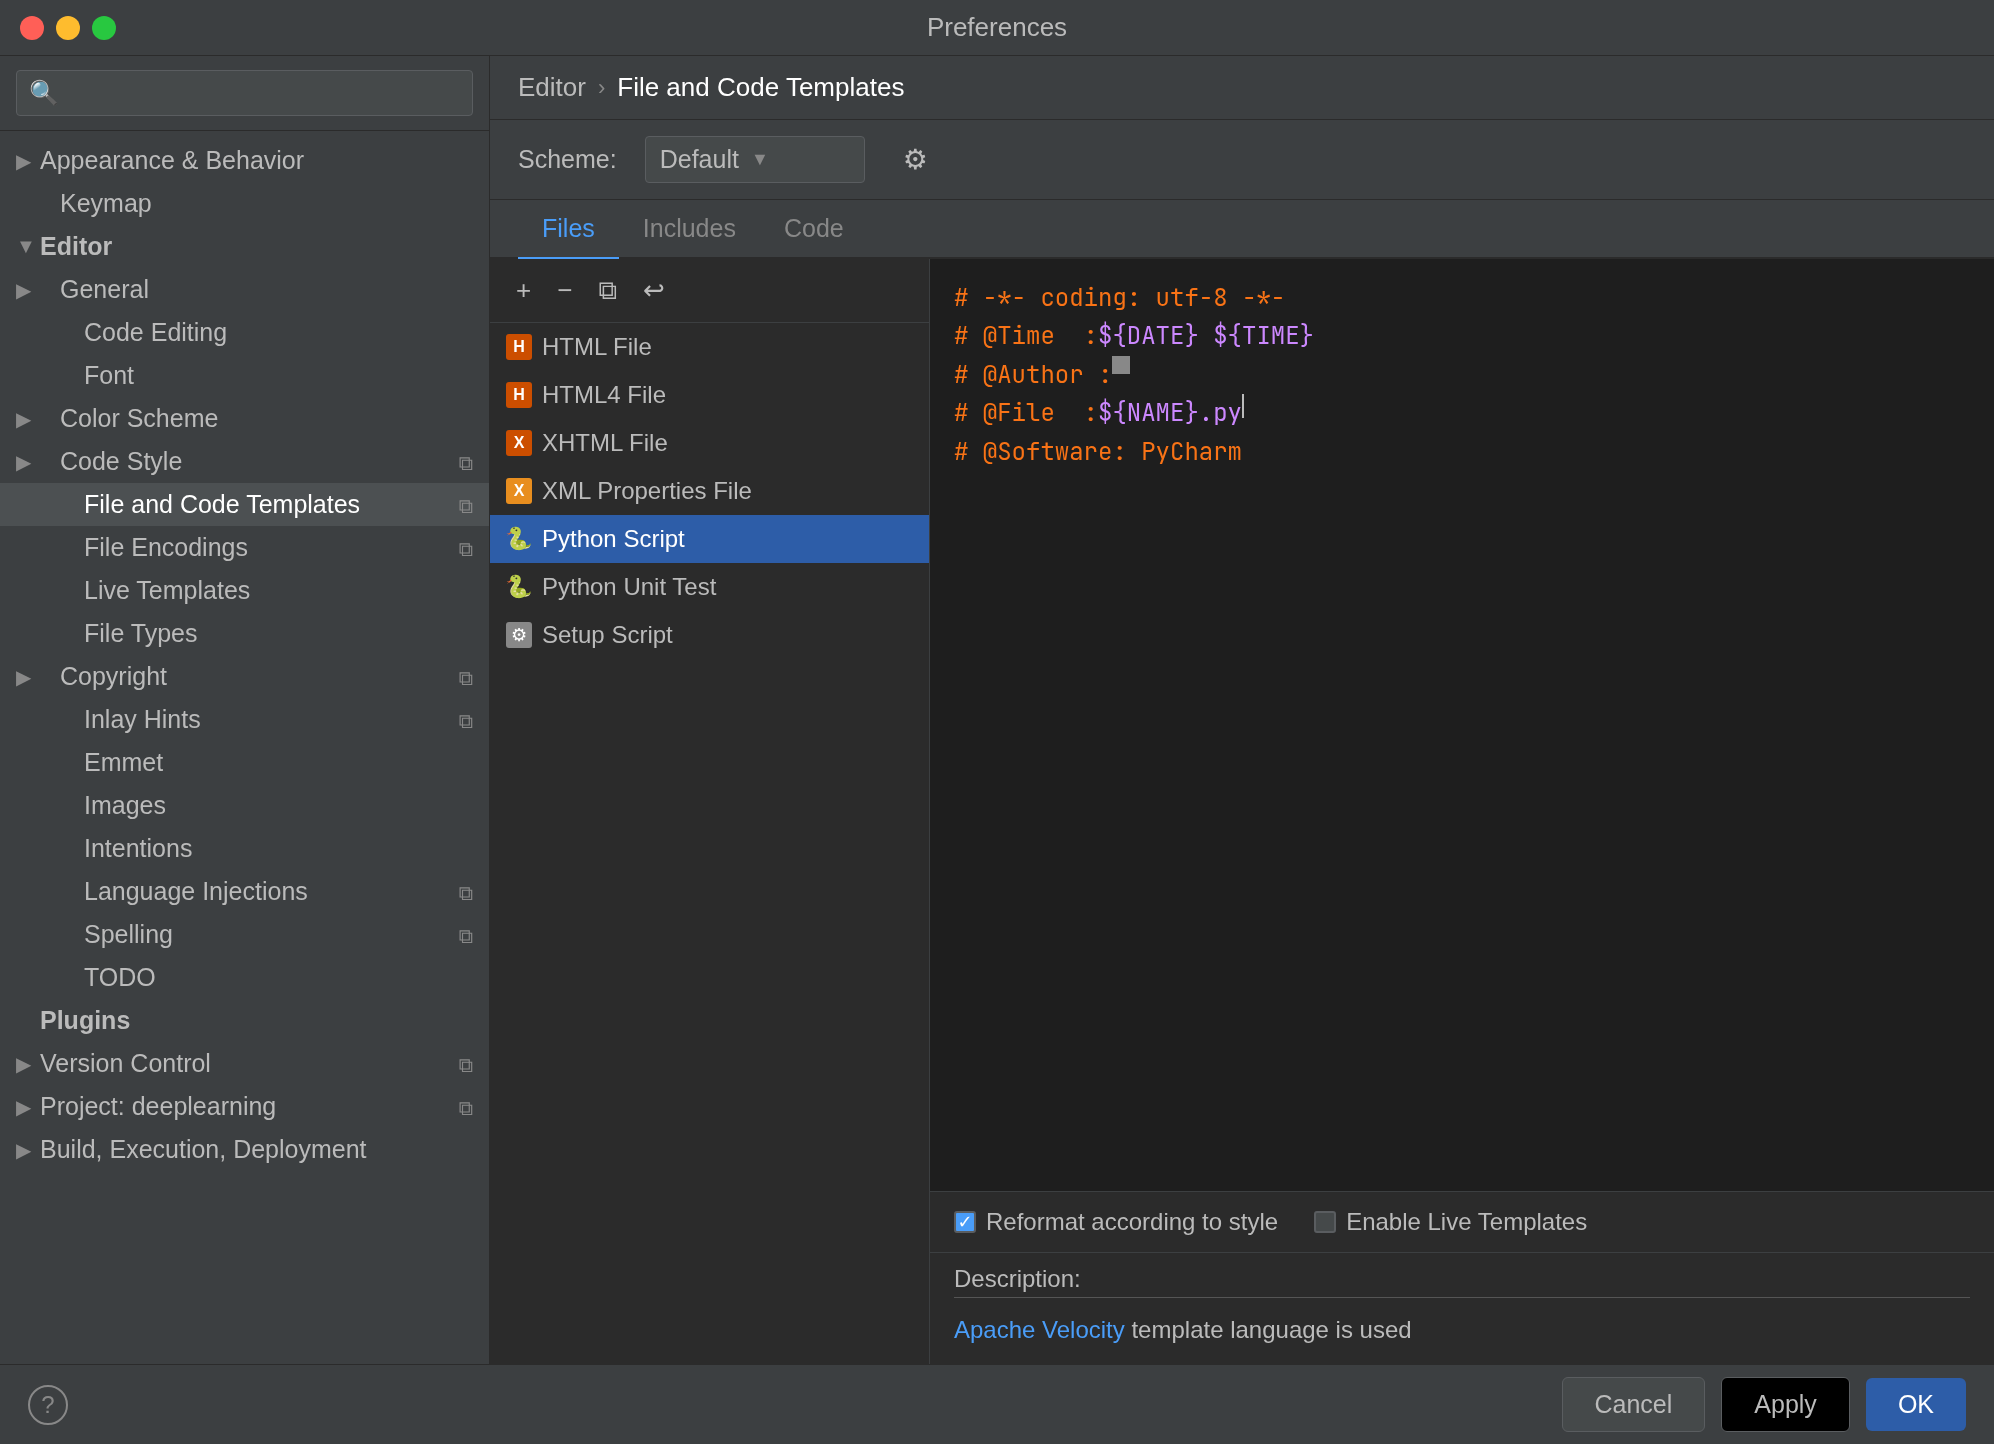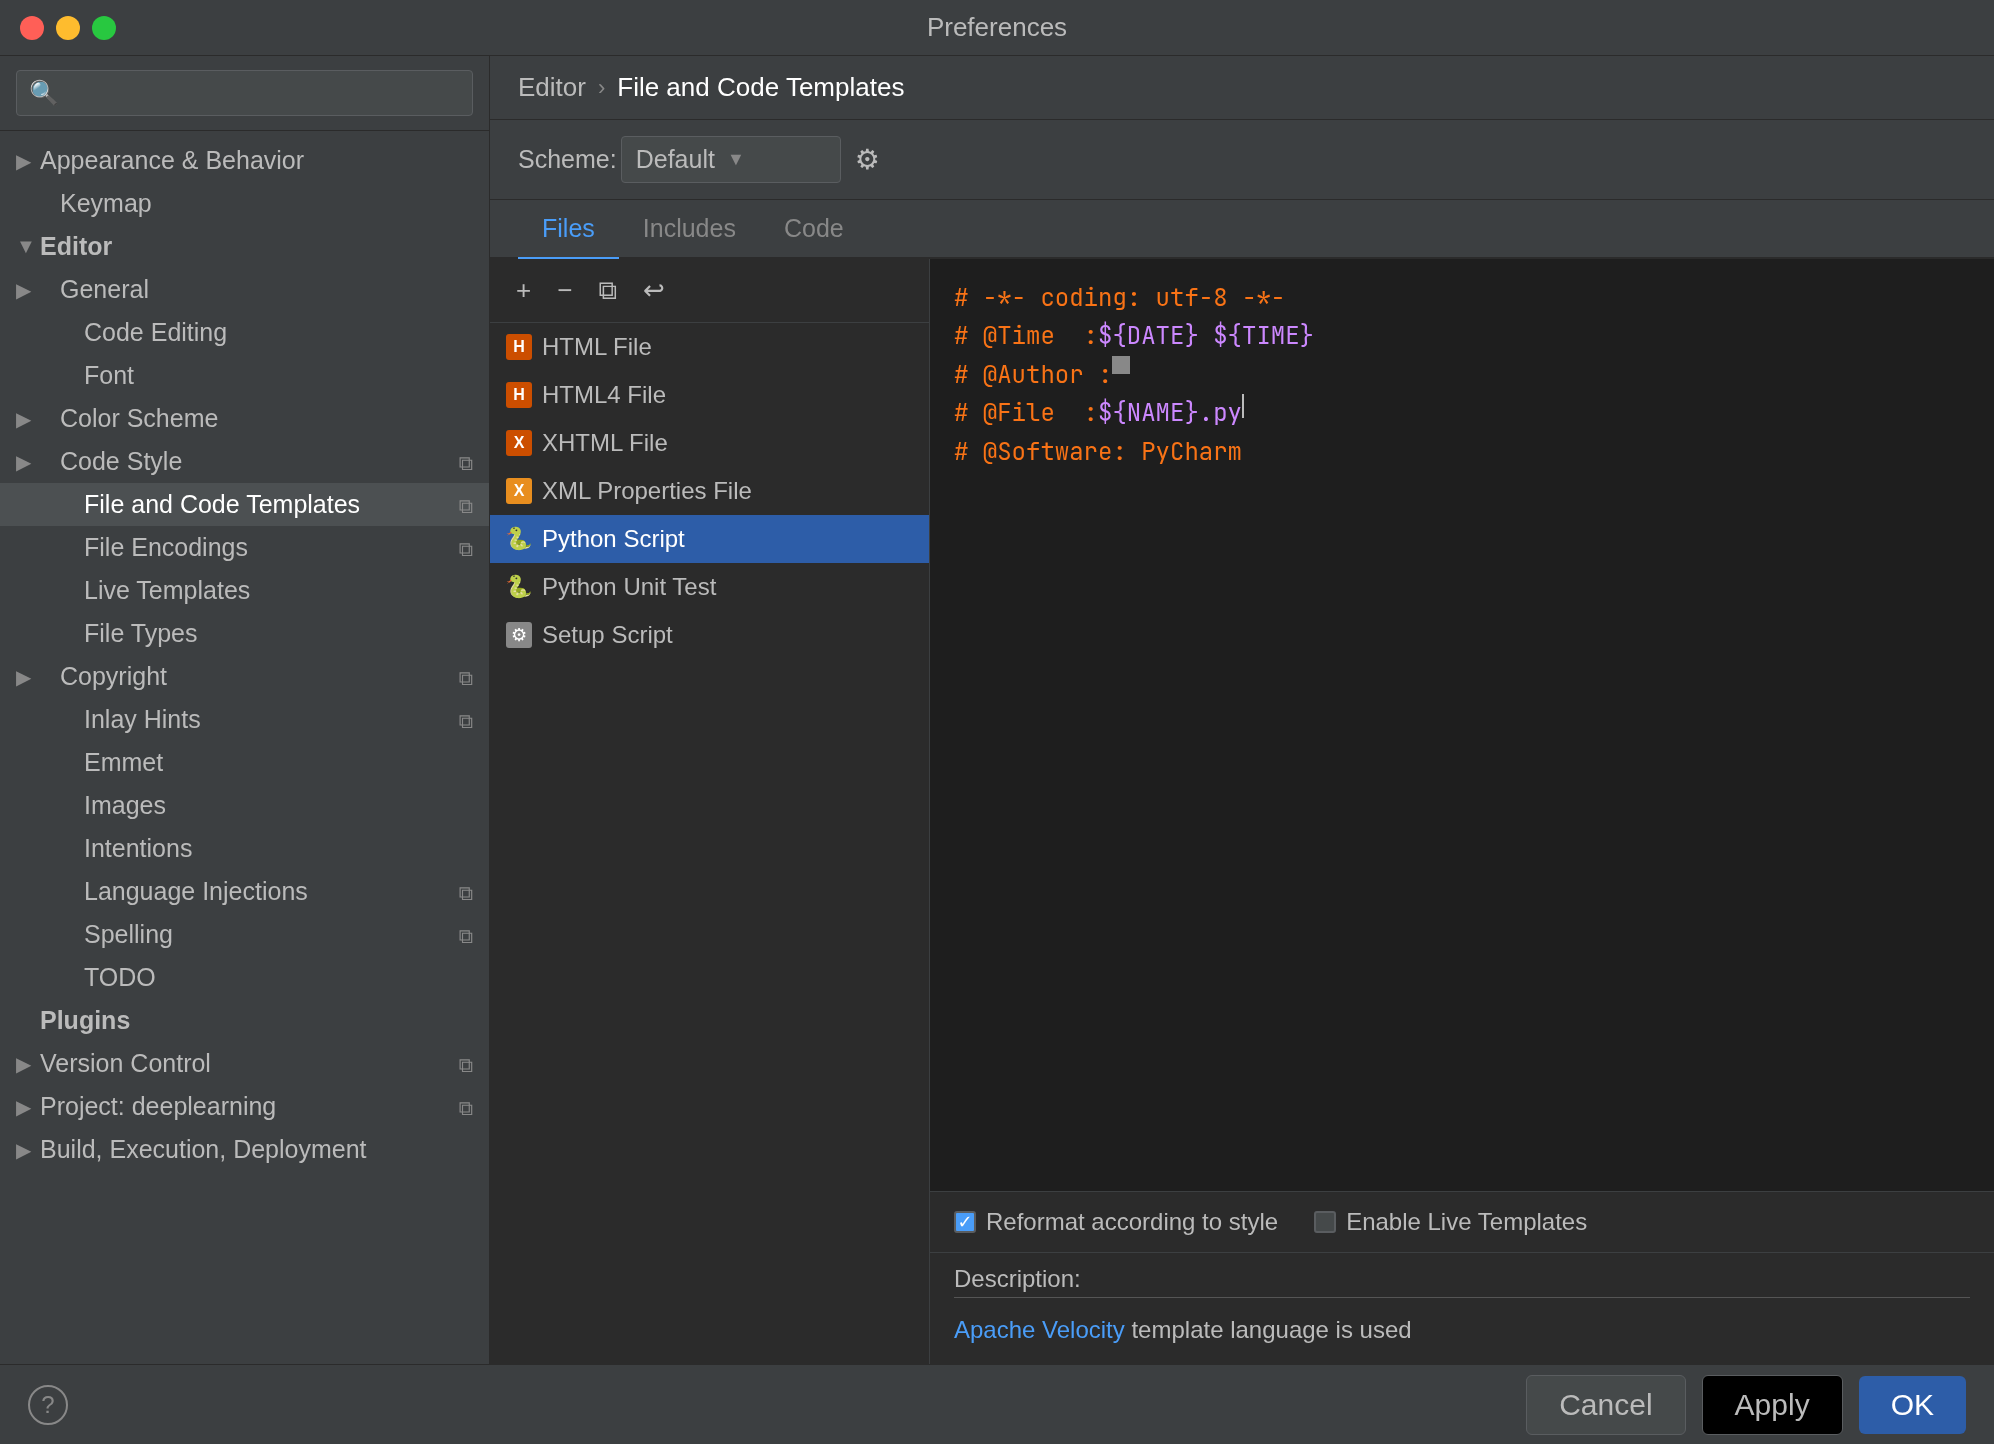--- a/index.html
+++ b/index.html
@@ -146,21 +146,21 @@
       font-size: 26px;
     }
 
     
     .scheme-bar {
       padding: 16px 28px;
       background: #3c3f41;
       border-bottom: 1px solid #2b2b2b;
       display: flex;
       align-items: center;
-      gap: 4px;
+      gap: 28px;
     }
     .scheme-label {
       color: #bbbbbb;
       font-size: 25px;
     }
     .scheme-dropdown {
       background: #45494a;
       border: 1px solid #5a5d60;
       border-radius: 4px;
       color: #bbbbbb;
@@ -378,21 +378,21 @@
       color: #888;
       font-size: 24px;
       cursor: pointer;
       display: flex;
       align-items: center;
       justify-content: center;
     }
     .btn {
       padding: 12px 32px;
       border-radius: 6px;
-      font-size: 30px;
+      font-size: 25px;
       cursor: pointer;
       border: none;
     }
     .btn-cancel {
       background: #45494a;
       color: #bbbbbb;
       border: 1px solid #5a5d60;
     }
     .btn-apply {
       background: #000000;

